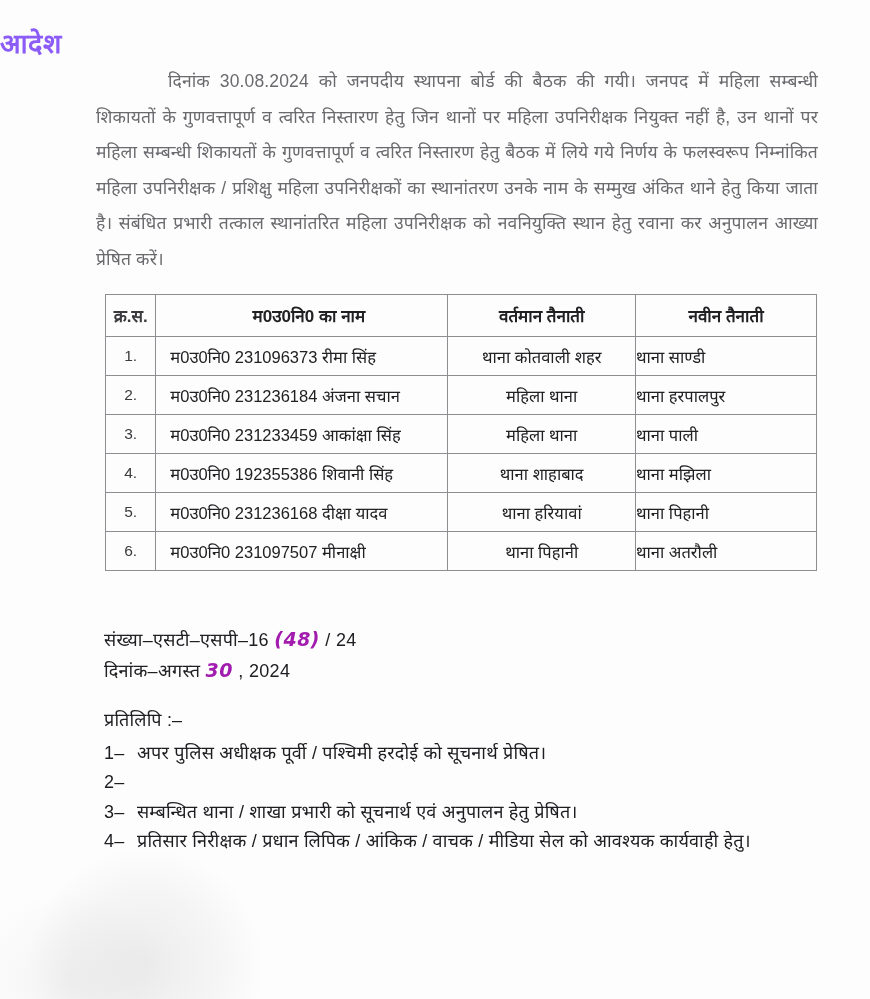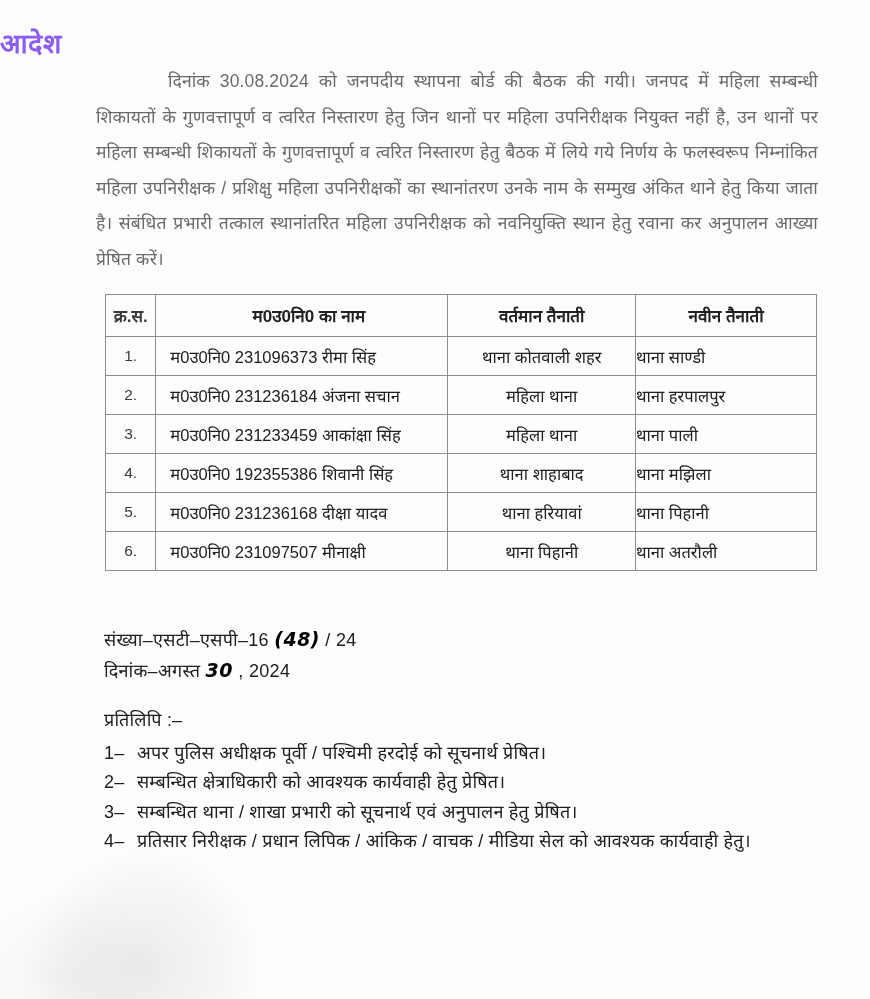--- a/index.html
+++ b/index.html
@@ -101,21 +101,21 @@
     font-size: 18px;
     line-height: 30px;
     color: #202024;
     letter-spacing: 0.3px;
   }
   .hand {
     font-family: "DejaVu Sans", sans-serif;
     font-size: 19px;
     font-weight: 600;
     font-style: italic;
-    color: #000000;
+    color: #a21caf;
     letter-spacing: 0.5px;
   }
 
   .sign-block {
     position: absolute;
     top: 600px;
     left: 640px;
     width: 228px;
     text-align: center;
     font-size: 17.5px;
@@ -222,21 +222,20 @@
 
   <div class="copy-block">
     <div class="copy-head">प्रतिलिपि :–</div>
     <ul class="copy-list">
       <li>
         <span class="num">1–</span>
         <span>अपर पुलिस अधीक्षक पूर्वी / पश्चिमी हरदोई को सूचनार्थ प्रेषित।</span>
       </li>
       <li>
         <span class="num">2–</span>
-        <span>सम्बन्धित क्षेत्राधिकारी को आवश्यक कार्यवाही हेतु प्रेषित।</span>
       </li>
       <li>
         <span class="num">3–</span>
         <span>सम्बन्धित थाना / शाखा प्रभारी को सूचनार्थ एवं अनुपालन हेतु प्रेषित।</span>
       </li>
       <li>
         <span class="num">4–</span>
         <span>प्रतिसार निरीक्षक / प्रधान लिपिक / आंकिक / वाचक / मीडिया सेल को आवश्यक कार्यवाही हेतु।</span>
       </li>
     </ul>

